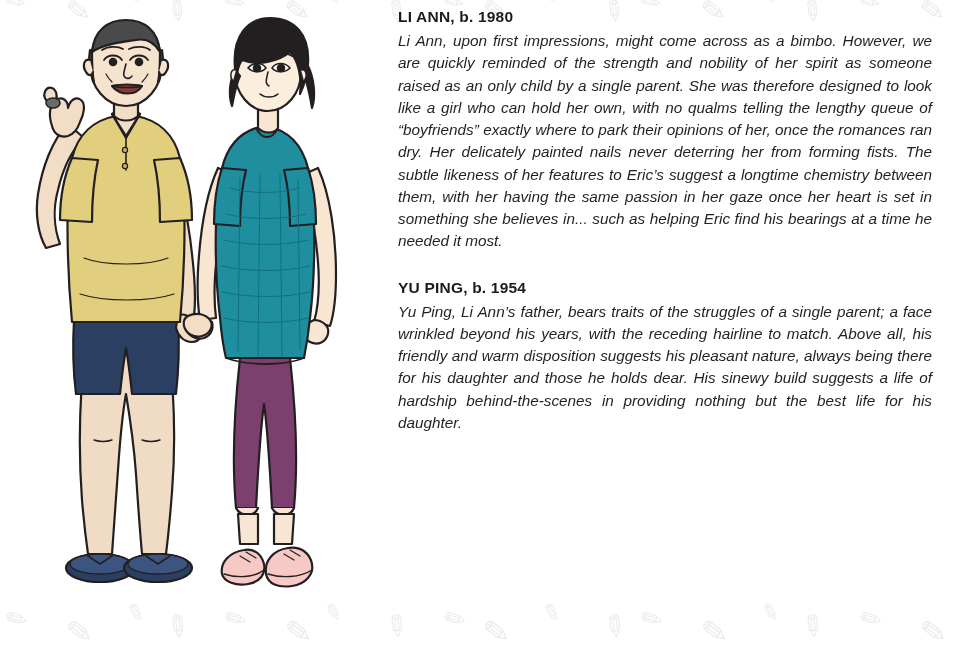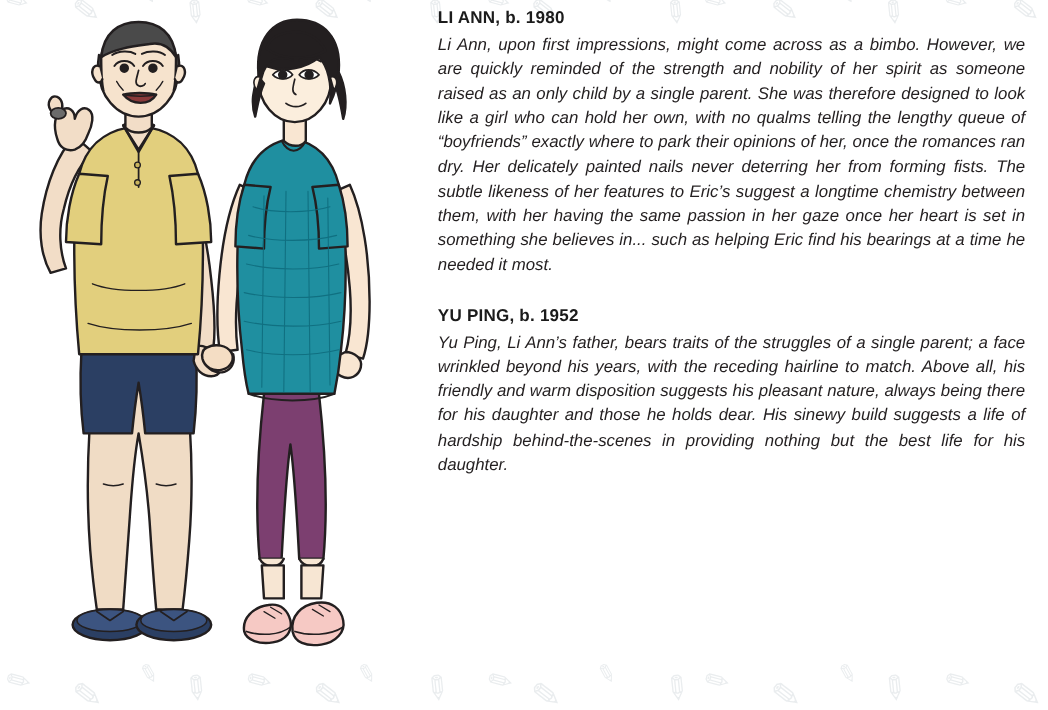--- a/index.html
+++ b/index.html
@@ -251,18 +251,18 @@
       </g>
     </svg>
   </div>
 
   <div id="text-column">
     <div class="entry" id="entry-0">
       <h2 class="entry-heading">LI ANN, b. 1980</h2>
       <p class="entry-body">Li Ann, upon first impressions, might come across as a bimbo. However, we are quickly reminded of the strength and nobility of her spirit as someone raised as an only child by a single parent. She was therefore designed to look like a girl who can hold her own, with no qualms telling the lengthy queue of “boyfriends” exactly where to park their opinions of her, once the romances ran dry. Her delicately painted nails never deterring her from forming fists. The subtle likeness of her features to Eric’s suggest a longtime chemistry between them, with her having the same passion in her gaze once her heart is set in something she believes in... such as helping Eric find his bearings at a time he needed it most.</p>
     </div>
     <div class="entry" id="entry-1">
-      <h2 class="entry-heading">YU PING, b. 1952</h2>
+      <h2 class="entry-heading">YU PING, b. 1954</h2>
       <p class="entry-body">Yu Ping, Li Ann’s father, bears traits of the struggles of a single parent; a face wrinkled beyond his years, with the receding hairline to match. Above all, his friendly and warm disposition suggests his pleasant nature, always being there for his daughter and those he holds dear. His sinewy build suggests a life of hardship behind-the-scenes in providing nothing but the best life for his daughter.</p>
     </div>
   </div>
 
 </div>
 
 </body></html>

